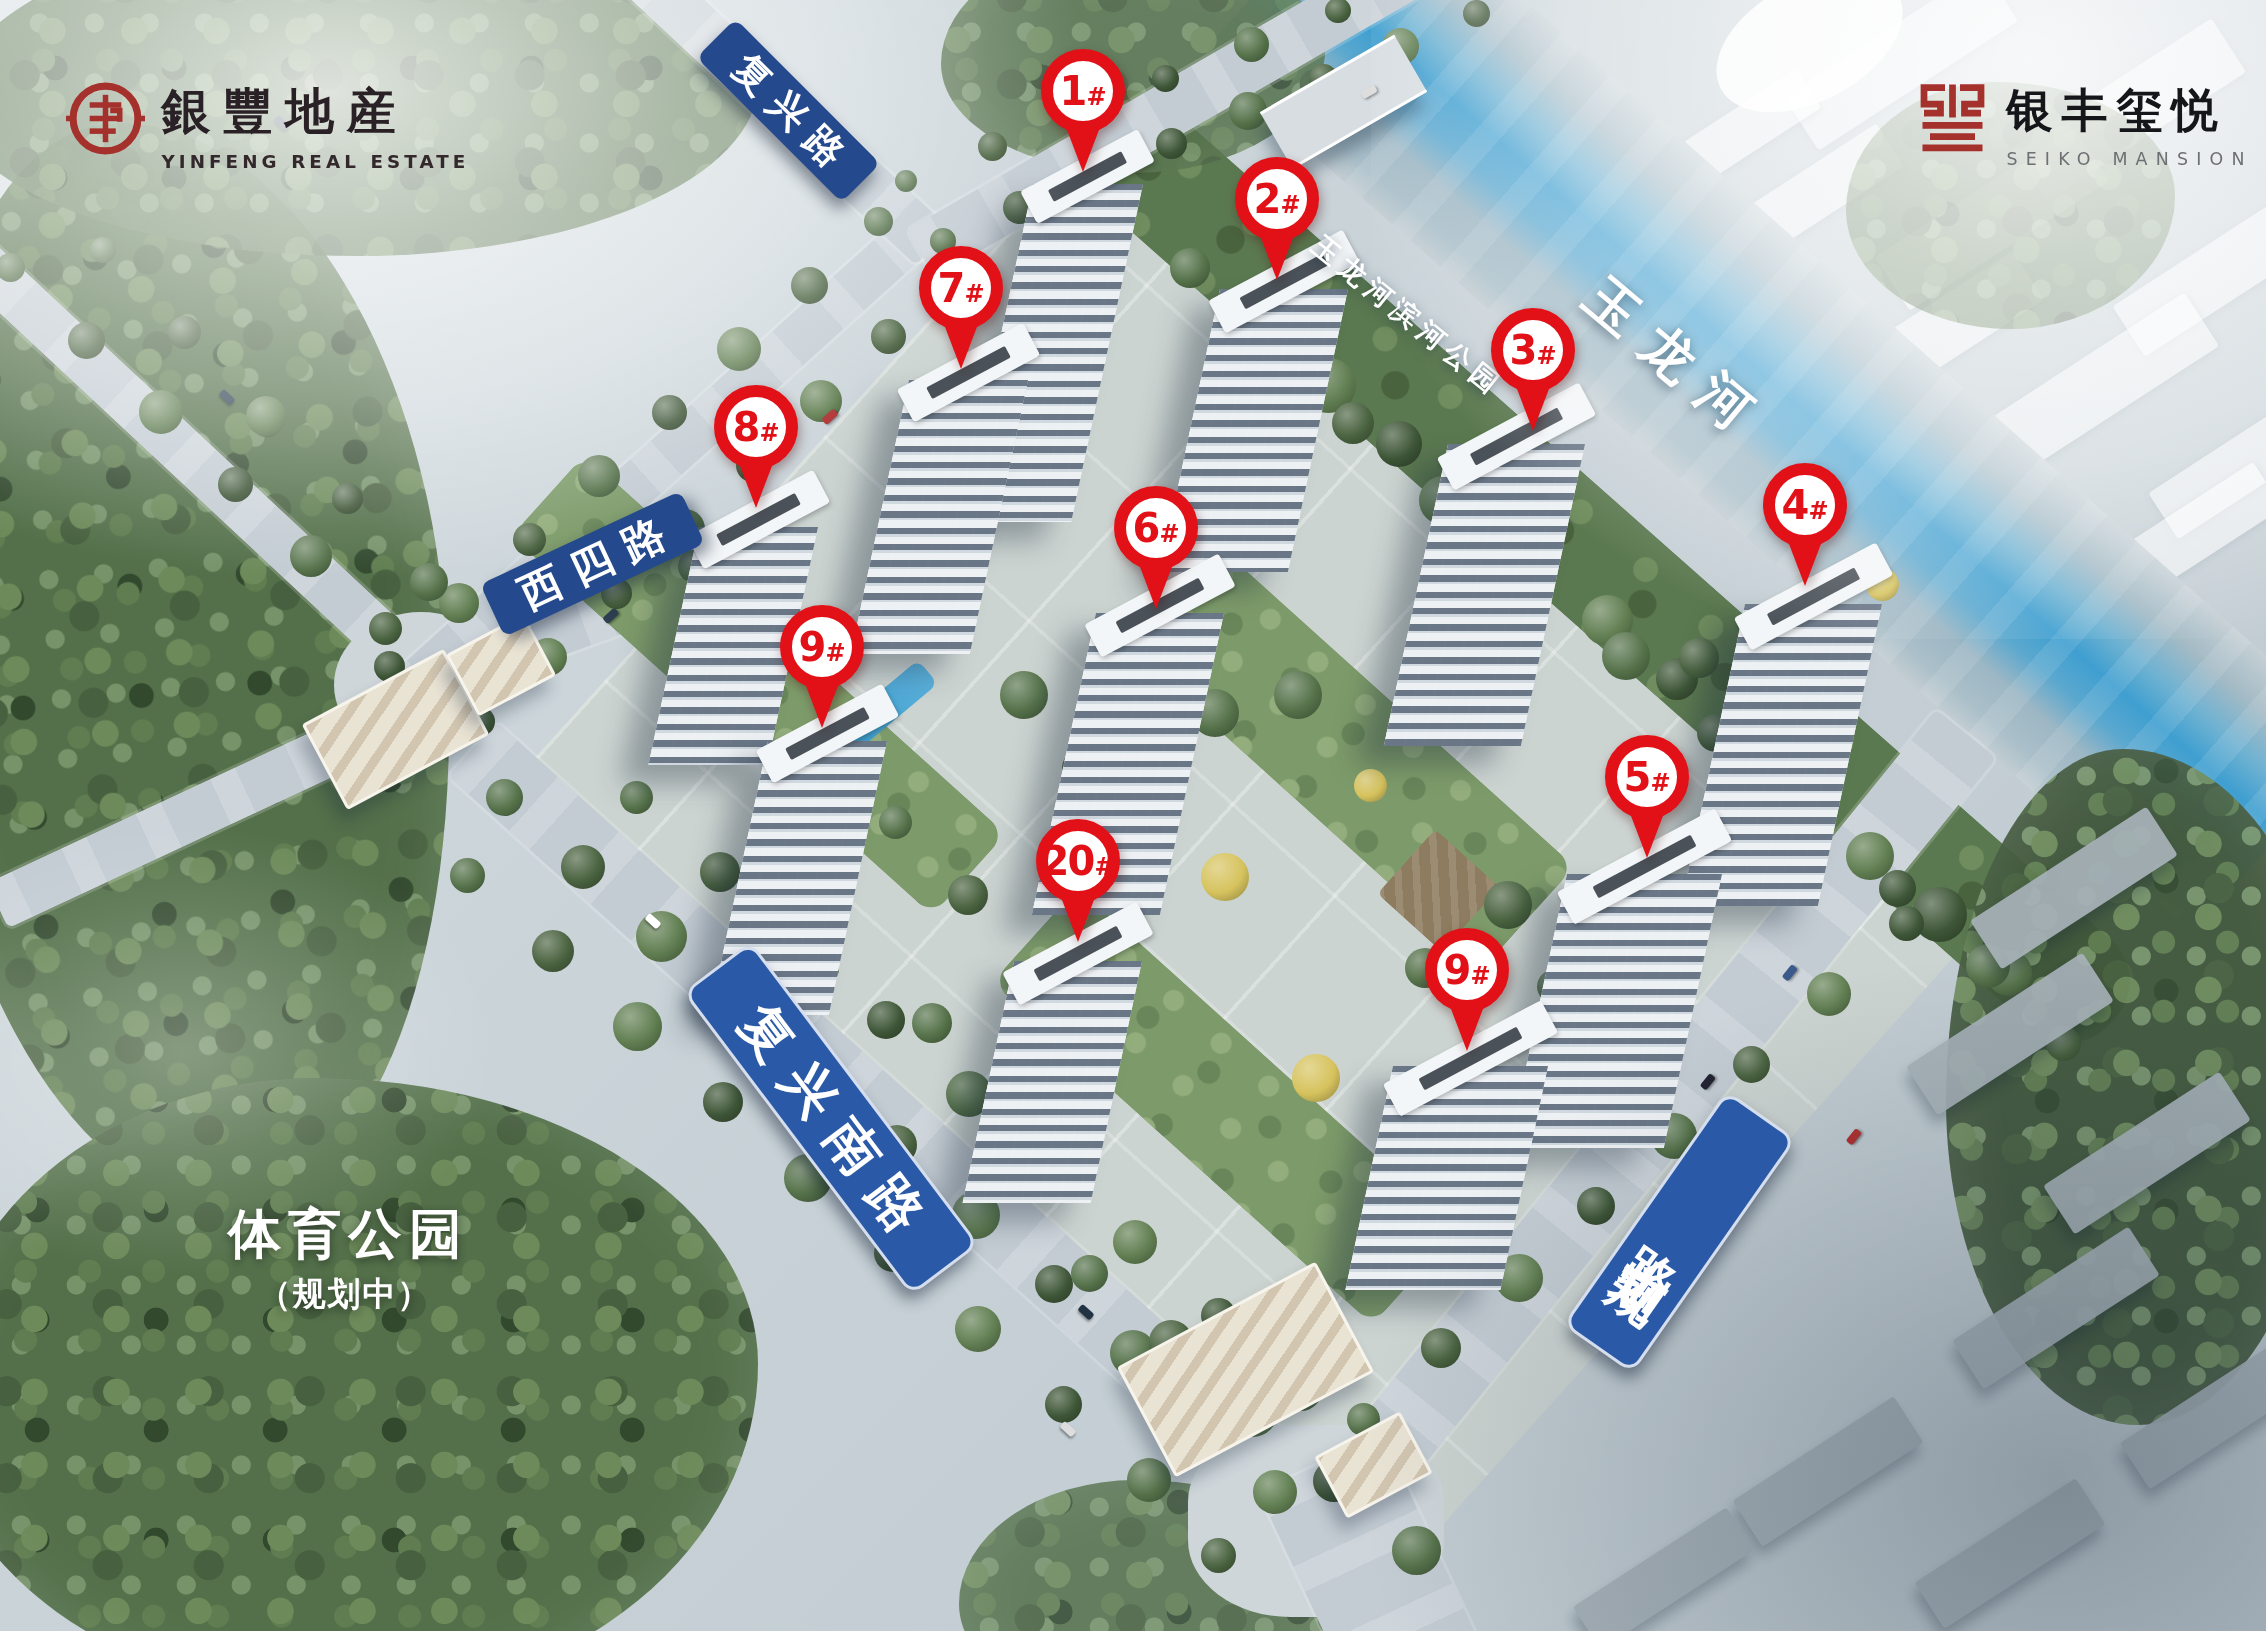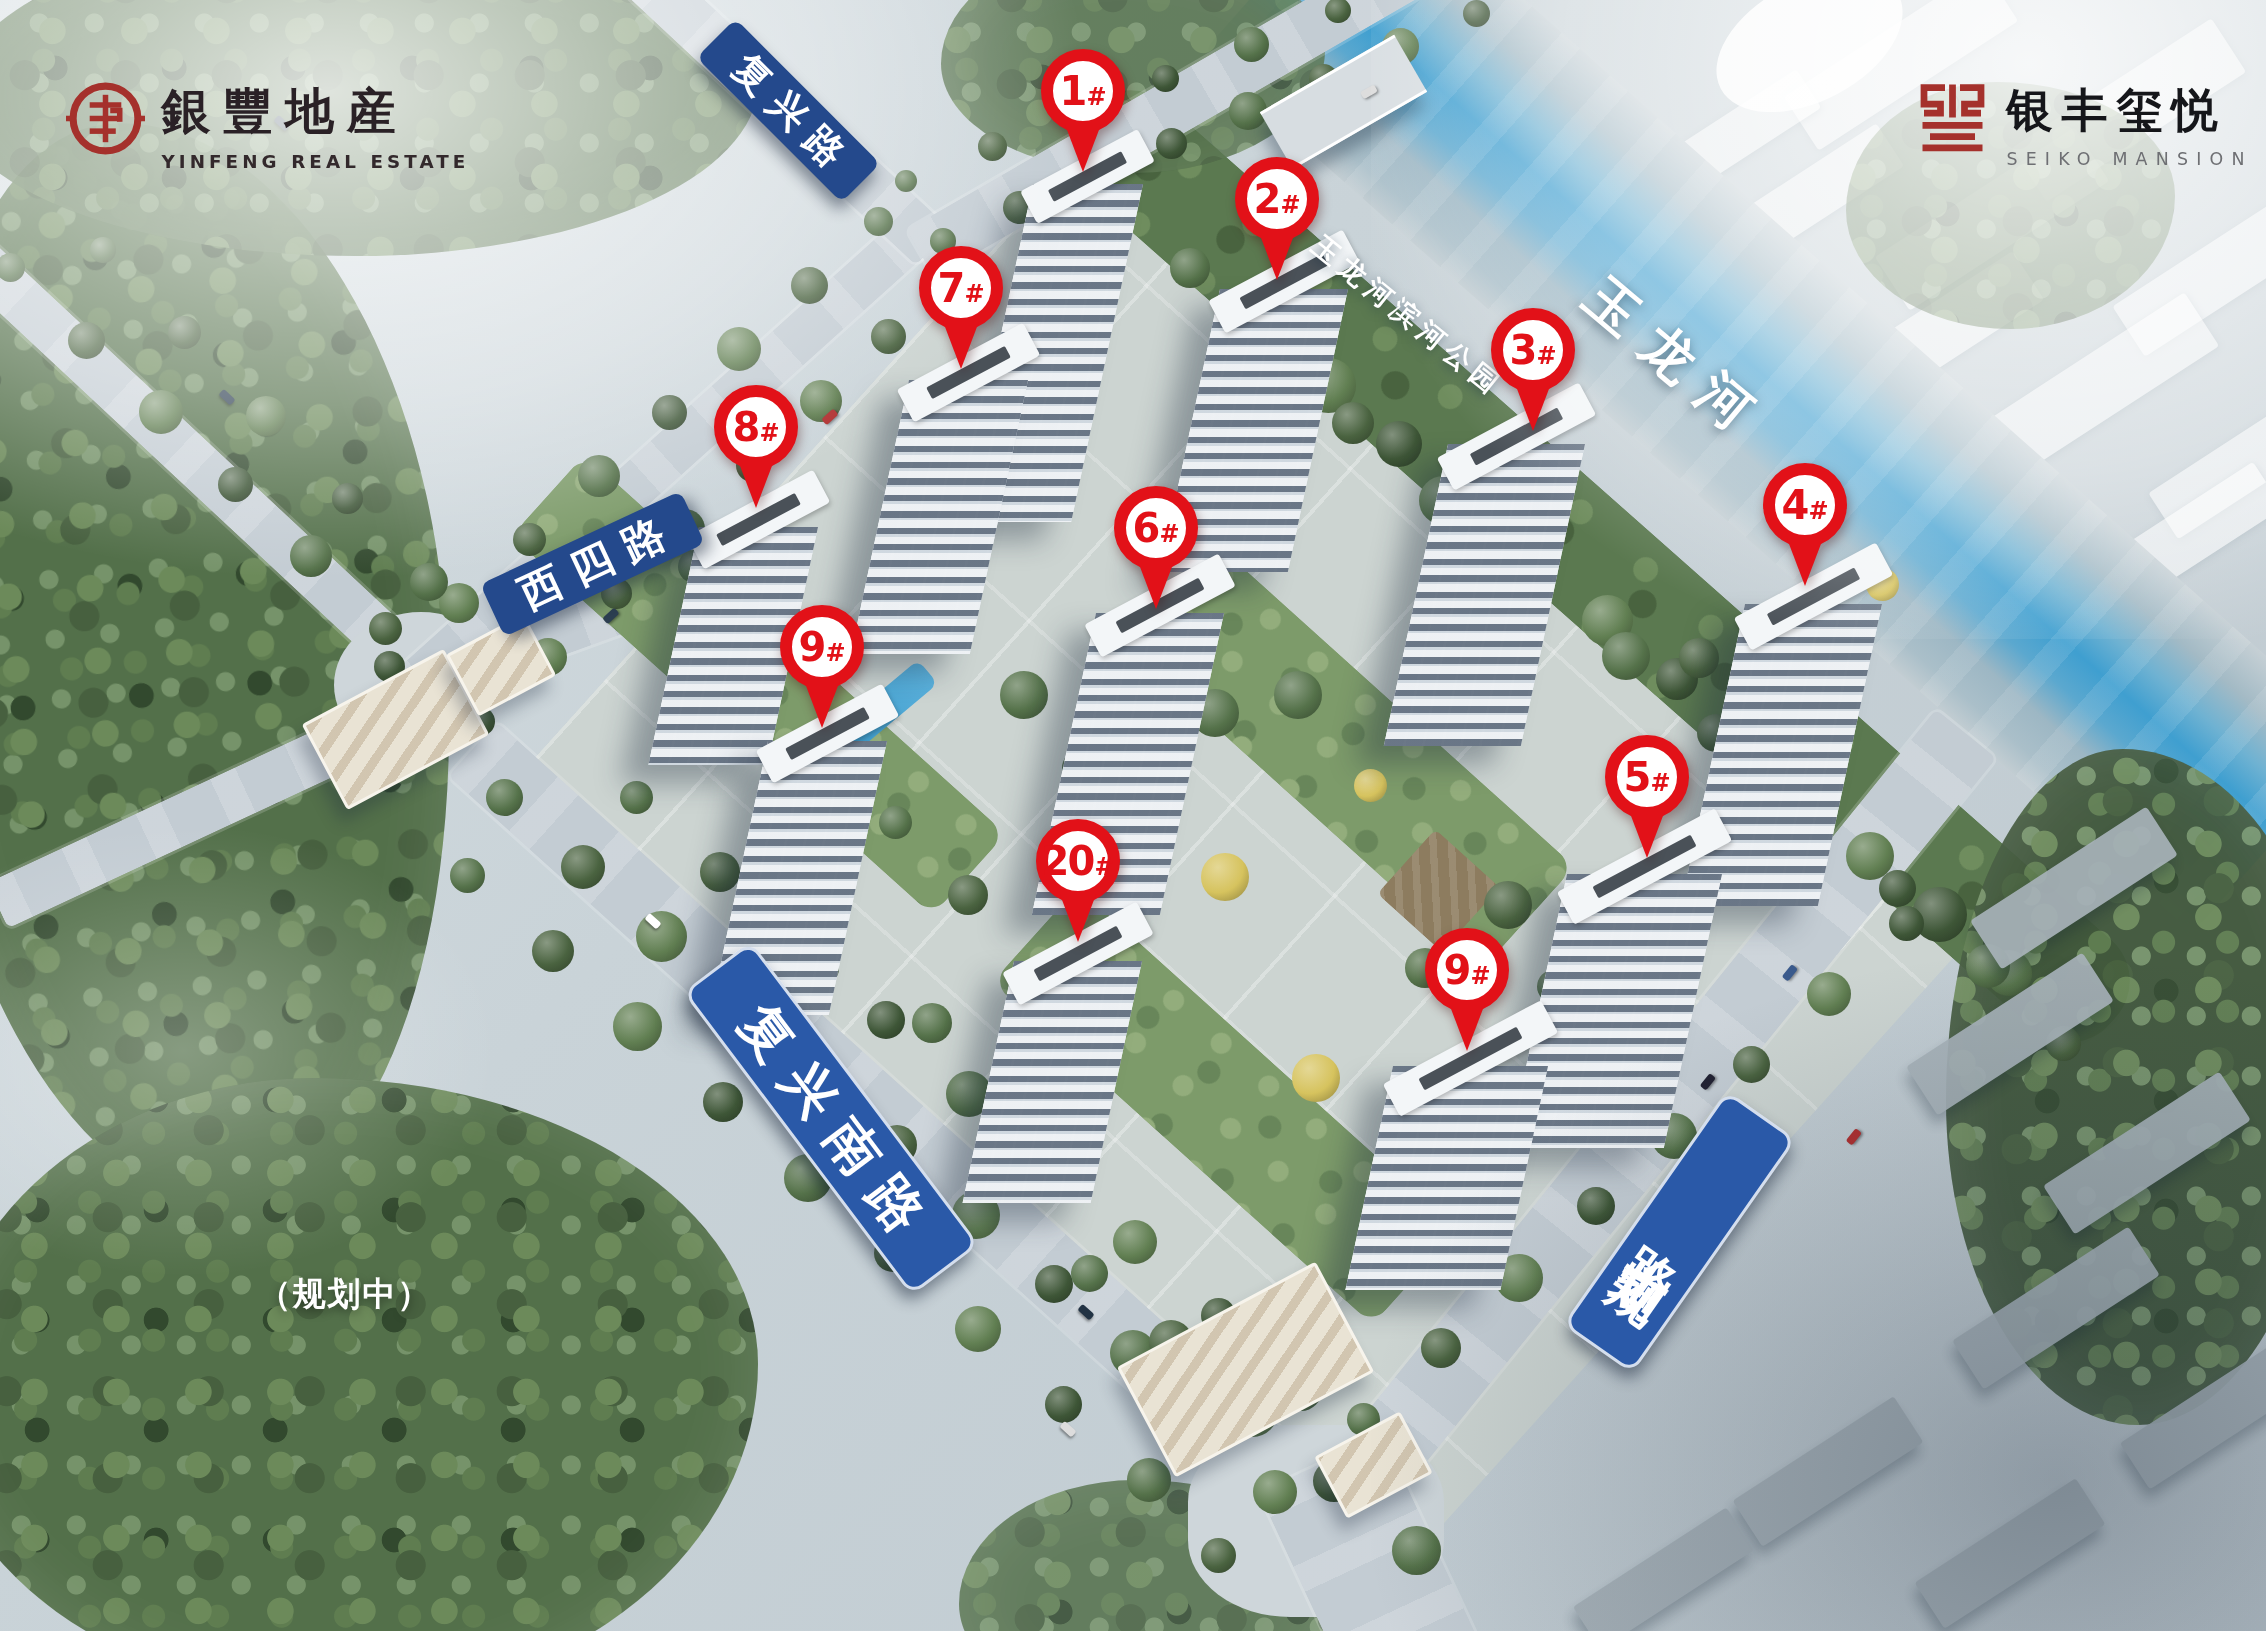--- a/index.html
+++ b/index.html
@@ -381,20 +381,22 @@
     <span>复兴南路</span>
     </div>
   <div class="sign bright" style="left:1637px;top:1089px;width:79px;height:280px;font-size:51px;transform:rotate(35deg);">
     <span style="writing-mode:vertical-lr;letter-spacing:9.1px;padding-top:9.1px;">路十划规</span>
     </div>
 
   <div class="river-label" style="left:1615px;top:263px;font-size:53px;letter-spacing:20px;transform:rotate(40deg);transform-origin:left top;">
     <span>玉龙河</span></div>
   <div class="river-label" style="left:1327px;top:228px;font-size:27.4px;letter-spacing:6.4px;transform:rotate(39deg);transform-origin:left top;">
     <span>玉龙河滨河公园</span></div>
+  <div class="park-label" style="left:228px;top:1199px;font-size:53px;letter-spacing:7.3px;">
+    <span>体育公园</span></div>
   <div class="park-label" style="left:258px;top:1272px;font-size:33px;letter-spacing:1.8px;">
     <span>（规划中）</span></div>
 
   <div class="marker" style="left:1083px;top:49px;">
     <div class="pin">
         <span class="pin-num">1</span>
         <span class="pin-hash">#</span>
       </div>
       <div class="pin-tail"></div>
     </div>

